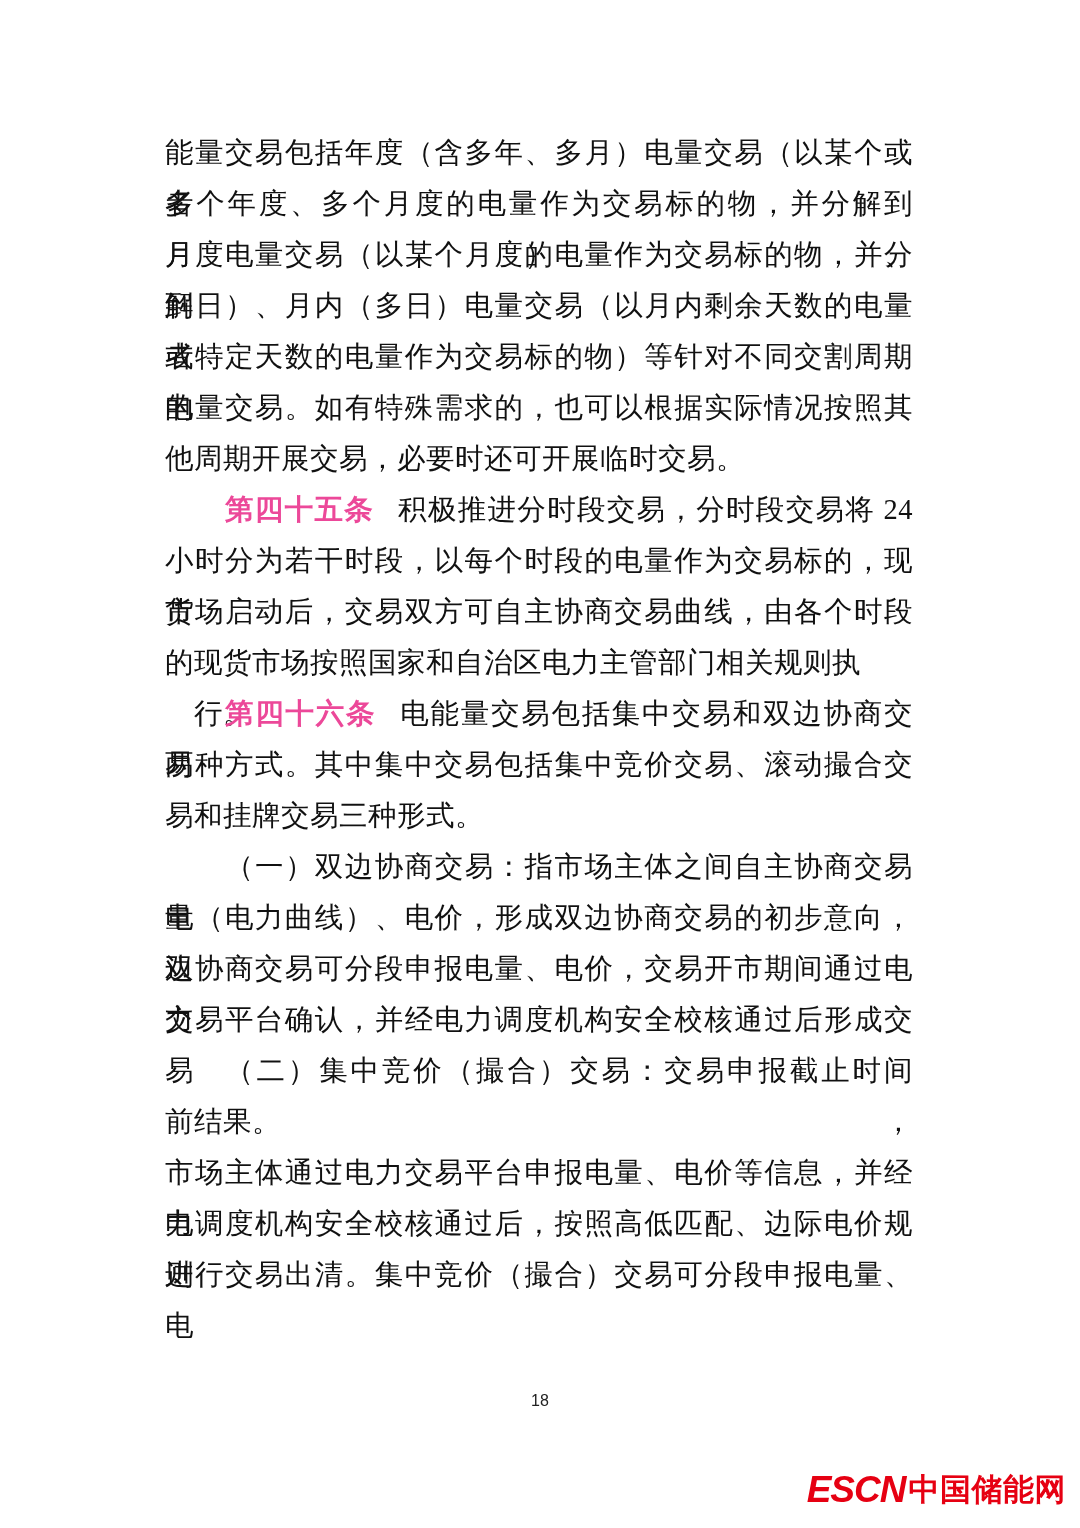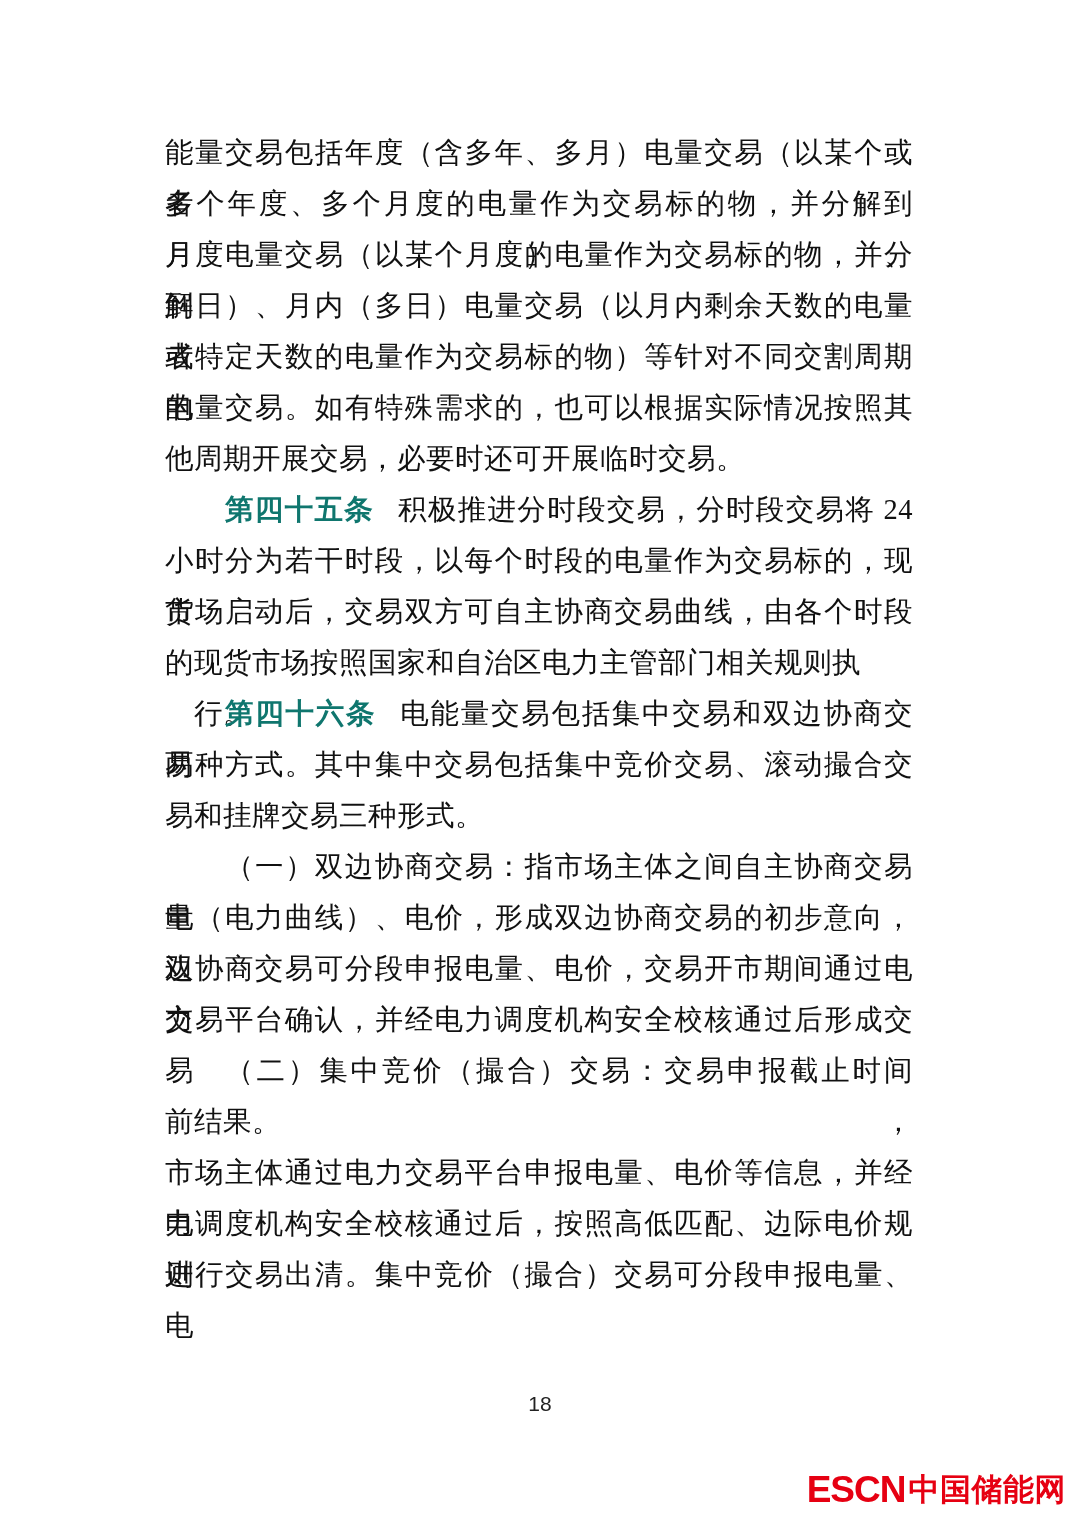--- a/index.html
+++ b/index.html
@@ -28,49 +28,50 @@
     letter-spacing: 0.5px;
     text-align: justify;
     text-justify: inter-character;
   }
   .line.just { text-align-last: justify; }
   .line.nojust { text-align: left; text-align-last: left; margin-left: 29px; }
   .line.indent { text-indent: 60px; }
   .lead {
     font-family: "Liberation Sans", sans-serif;
     font-weight: bold;
-    color: #0f766e;
+    color: #ec4899;
     margin-right: 24px;
   }
   .page-number {
     position: absolute;
     left: 0;
     top: 1392px;
     width: 100%;
     text-align: center;
-    font-size: 21px;
+    font-size: 16px;
     font-family: "Liberation Sans", sans-serif;
     color: #222222;
   }
   .logo {
     position: absolute;
     right: 14px;
     top: 1468px;
     height: 42px;
     display: flex;
     align-items: center;
     white-space: nowrap;
     font-weight: bold;
   }
   .logo-latin {
     font-family: "Liberation Sans", sans-serif;
     font-weight: 900;
     font-size: 37px;
     letter-spacing: -1px;
     line-height: 1;
+    font-style: italic;
   }
   .logo-cn {
     font-family: "Liberation Sans", sans-serif;
     font-weight: bold;
     font-size: 31px;
     line-height: 1;
     margin-left: 3px;
     letter-spacing: 0.5px;
   }
 </style>

